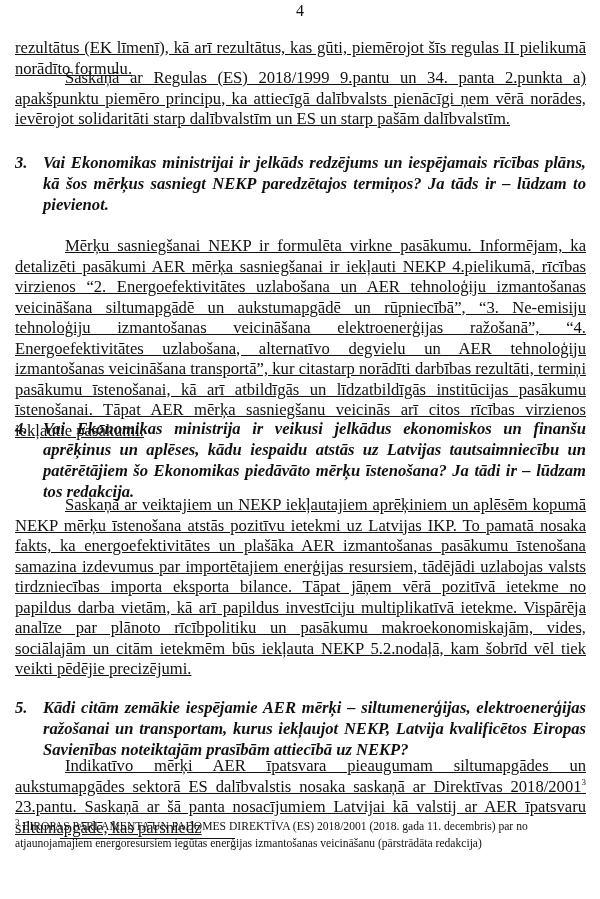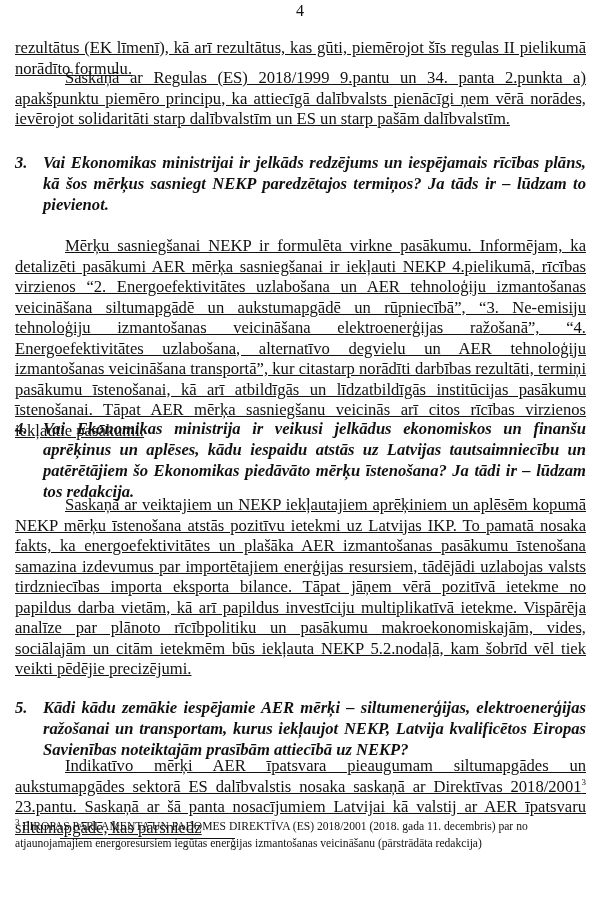--- a/index.html
+++ b/index.html
@@ -31,19 +31,19 @@
   <p class="p indent" style="position:absolute;top:236px;width:571px;">Mērķu sasniegšanai NEKP ir formulēta virkne pasākumu. Informējam, ka detalizēti pasākumi AER mērķa sasniegšanai ir iekļauti NEKP 4.pielikumā, rīcības virzienos “2. Energoefektivitātes uzlabošana un AER tehnoloģiju izmantošanas veicināšana siltumapgādē un aukstumapgādē un rūpniecībā”, “3. Ne-emisiju tehnoloģiju izmantošanas veicināšana elektroenerģijas ražošanā”, “4. Energoefektivitātes uzlabošana, alternatīvo degvielu un AER tehnoloģiju izmantošanas veicināšana transportā”, kur citastarp norādīti darbības rezultāti, termiņi pasākumu īstenošanai, kā arī atbildīgās un līdzatbildīgās institūcijas pasākumu īstenošanai. Tāpat AER mērķa sasniegšanu veicinās arī citos rīcības virzienos iekļautie pasākumi.</p>
 
   <div class="q" style="position:absolute;top:418px;width:571px;">
     <span class="num">4.</span>
     <span class="txt">Vai Ekonomikas ministrija ir veikusi jelkādus ekonomiskos un finanšu aprēķinus un aplēses, kādu iespaidu atstās uz Latvijas tautsaimniecību un patērētājiem šo Ekonomikas piedāvāto mērķu īstenošana? Ja tādi ir – lūdzam tos redakcija.</span>
   </div>
   <p class="p indent" style="position:absolute;top:495px;width:571px;">Saskaņā ar veiktajiem un NEKP iekļautajiem aprēķiniem un aplēsēm kopumā NEKP mērķu īstenošana atstās pozitīvu ietekmi uz Latvijas IKP. To pamatā nosaka fakts, ka energoefektivitātes un plašāka AER izmantošanas pasākumu īstenošana samazina izdevumus par importētajiem enerģijas resursiem, tādējādi uzlabojas valsts tirdzniecības importa eksporta bilance. Tāpat jāņem vērā pozitīvā ietekme no papildus darba vietām, kā arī papildus investīciju multiplikatīvā ietekme. Vispārēja analīze par plānoto rīcībpolitiku un pasākumu makroekonomiskajām, vides, sociālajām un citām ietekmēm būs iekļauta NEKP 5.2.nodaļā, kam šobrīd vēl tiek veikti pēdējie precizējumi.</p>
 
   <div class="q" style="position:absolute;top:697px;width:571px;">
     <span class="num">5.</span>
-    <span class="txt">Kādi kādu zemākie iespējamie AER mērķi – siltumenerģijas, elektroenerģijas ražošanai un transportam, kurus iekļaujot NEKP, Latvija kvalificētos Eiropas Savienības noteiktajām prasībām attiecībā uz NEKP?</span>
+    <span class="txt">Kādi citām zemākie iespējamie AER mērķi – siltumenerģijas, elektroenerģijas ražošanai un transportam, kurus iekļaujot NEKP, Latvija kvalificētos Eiropas Savienības noteiktajām prasībām attiecībā uz NEKP?</span>
   </div>
   <p class="p indent" style="position:absolute;top:756px;width:571px;"><span>Indikatīvo mērķi AER īpatsvara pieaugumam siltumapgādes un aukstumapgādes sektorā ES dalībvalstis nosaka saskaņā ar Direktīvas 2018/2001</span><sup>3</sup><span> 23.pantu. Saskaņā ar šā panta nosacījumiem Latvijai kā valstij ar AER īpatsvaru siltumapgādē, kas pārsniedz</span></p>
 </div>
 
 <div class="fn-rule"></div>
 <div class="footnote"><sup>3</sup><span> EIROPAS PARLAMENTA UN PADOMES DIREKTĪVA (ES) 2018/2001 (2018. gada 11. decembris) par no atjaunojamajiem energoresursiem iegūtas enerģijas izmantošanas veicināšanu (pārstrādāta redakcija)</span></div>
 
 </body></html>

